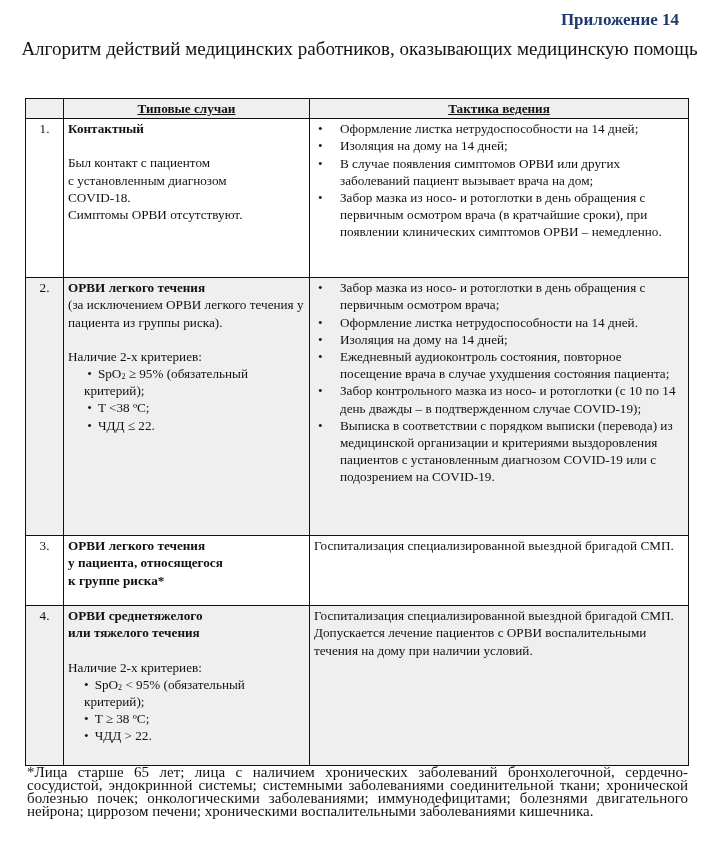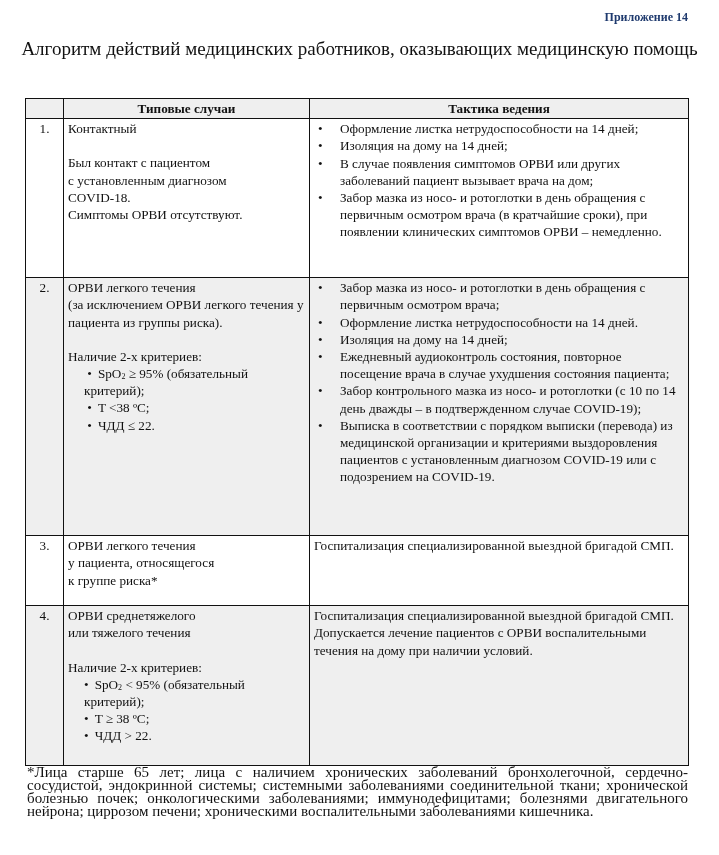--- a/index.html
+++ b/index.html
@@ -2,45 +2,45 @@
 <html><head>
   <meta charset="utf-8">
   <style>
     html, body { margin: 0; padding: 0; background: #ffffff; }
     body {
       width: 719px; height: 855px; position: relative; overflow: hidden;
       font-family: "Liberation Serif", "DejaVu Serif", serif;
       color: #111;
     }
     .appendix {
-      position: absolute; right: 31px; top: 10px;
+      position: absolute; right: 40px; top: 10px;
       font-family: "Liberation Serif", serif;
-      font-weight: bold; font-size: 12px; color: #1f3a6e;
+      font-weight: bold; font-size: 17px; color: #1f3a6e;
     }
     .title {
       position: absolute; left: 0; width: 719px; top: 38px;
       text-align: center; font-weight: normal; font-size: 19px; line-height: 22px;
     }
     table.main {
       position: absolute; left: 25px; top: 98px;
       width: 664px; border-collapse: collapse;
       font-size: 13.2px; line-height: 17.2px;
     }
     table.main td, table.main th {
       border: 1.2px solid #111;
       vertical-align: top; padding: 1px 4px 2px 4px;
     }
     table.main th {
-      background: #efefef; font-weight: bold; font-size: 13.2px; height: 17px; padding: 1px 4px;
+      background: #efefef; font-weight: bold; font-size: 13.2px; height: 17px; padding: 1px 4px; text-decoration: underline;
     }
     .gray td { background: #efefef; }
     td.num { width: 29px; text-align: center; vertical-align: middle; }
     td.case { width: 237px; padding-left: 9px; }
     td.tact { padding-left: 6px; }
-    .bold { font-weight: normal; }
+    .bold { font-weight: bold; }
     ul.tb { list-style: none; margin: 0; padding: 0; }
     ul.tb li { position: relative; padding-left: 26px; }
     ul.tb li::before { content: "•"; position: absolute; left: 4px; top: 0; }
     ul.cb { list-style: none; margin: 0; padding: 0; }
     ul.cb li { position: relative; padding-left: 0; margin-left: 16px; }
     .bl { margin-right: 6px; }
     .gap { height: 17px; }
     .footnote {
       position: absolute; left: 27px; top: 766px; width: 661px;
       font-size: 15px; line-height: 13px; text-align: justify;

